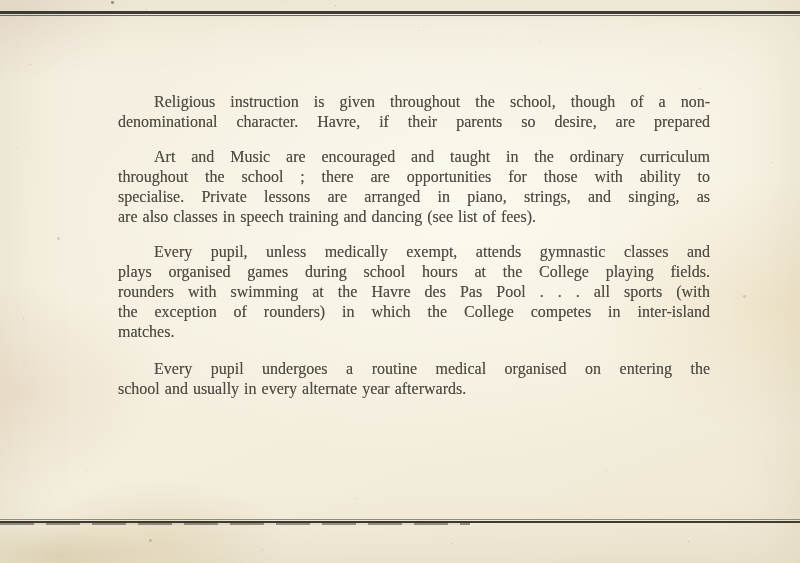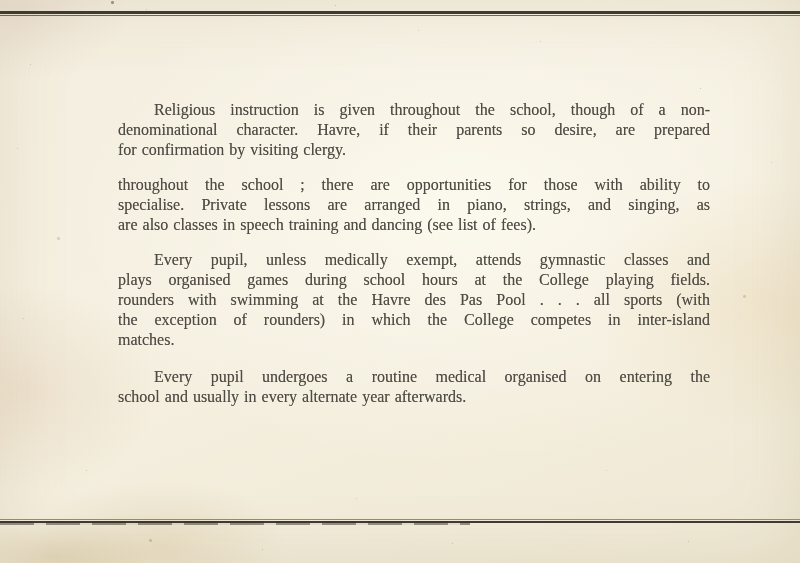--- a/index.html
+++ b/index.html
@@ -46,21 +46,21 @@
 
   
   .text-block {
     position: absolute; left: 118px; top: 92px; width: 592px;
     color: #4e4b44;
     font-size: 16px;
     line-height: 20px;
     word-spacing: 1px;
     text-shadow: 0 0 0.6px rgba(78,75,68,0.55);
   }
-  .text-block p { margin: 8px 0 15px 0; }
+  .text-block p { margin: 0 0 15px 0; }
   .text-block p.gap-lg { margin-bottom: 17px; }
   .line { display: block; text-align: justify; text-align-last: justify; }
   .line.first { text-indent: 36px; }
   .line.end { text-align-last: auto; }
 
   
   .specks {
     position: absolute; top: 0; left: 0; width: 1px; height: 1px;
     background: transparent;
     box-shadow:
@@ -91,24 +91,24 @@
 
 <div class="scan">
 
   <div class="rule-top"></div>
 
   <div class="text-block">
 
     <p>
       <span class="line first">Religious instruction is given throughout the school, though of a non-</span>
       <span class="line">denominational character.  Havre, if their parents so desire, are prepared</span>
-      <span class="line end">for confirmation by visiting clergy.</span>
     </p>
 
     <p>
+      <span class="line first">Art and Music are encouraged and taught in the ordinary curriculum</span>
       <span class="line">throughout the school ; there are opportunities for those with ability to</span>
       <span class="line">specialise.  Private lessons are arranged in piano, strings, and singing, as</span>
       <span class="line end">are also classes in speech training and dancing (see list of fees).</span>
     </p>
 
     <p class="gap-lg">
       <span class="line first">Every pupil, unless medically exempt, attends gymnastic classes and</span>
       <span class="line">plays organised games during school hours at the College playing fields.</span>
       <span class="line">rounders with swimming at the Havre des Pas Pool . . . all sports (with</span>
       <span class="line">the exception of rounders) in which the College competes in inter-island</span>

